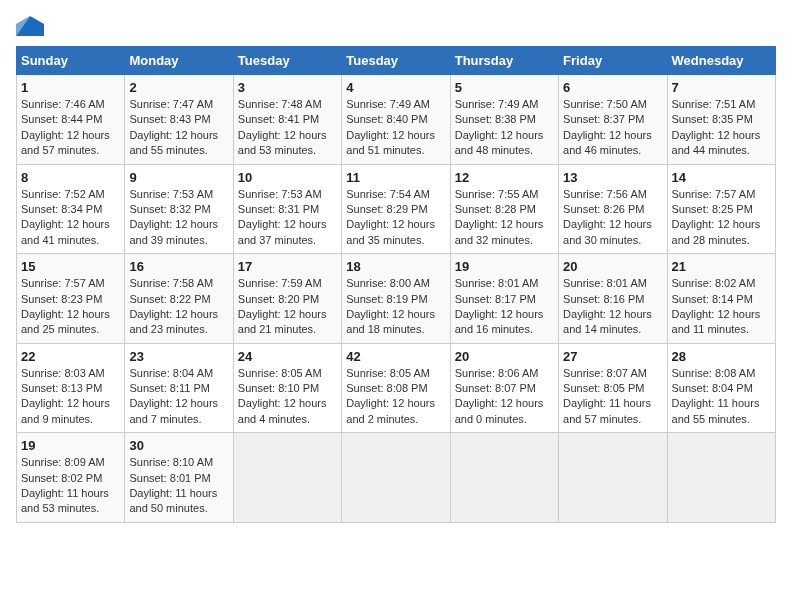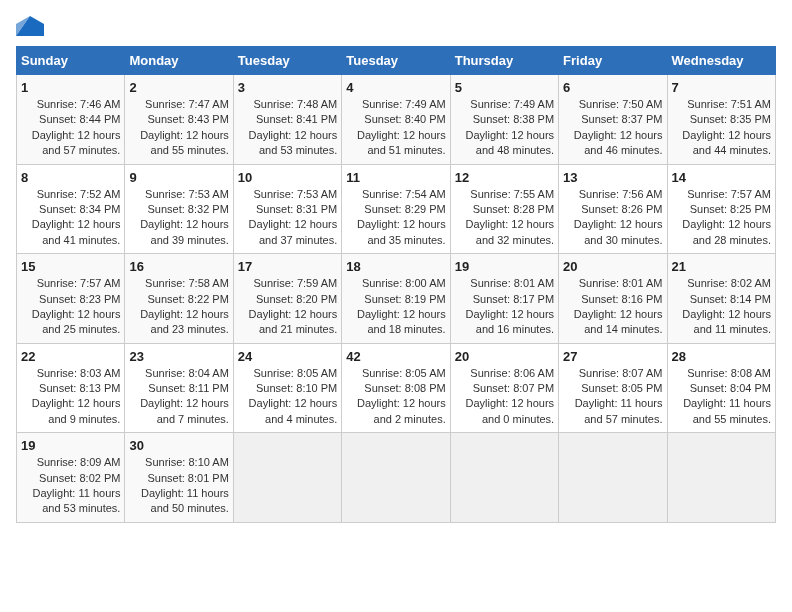--- a/index.html
+++ b/index.html
@@ -79,21 +79,20 @@
     .day-num {
       font-size: 13px;
       font-weight: bold;
       color: #222;
       display: block;
       margin-bottom: 2px;
     }
     .day-info {
       color: #333;
       line-height: 1.4;
-      text-align: right;
     }
   </style>
 </head>
 <body>
 
 <div class="header-area">
   <div class="logo">
     <div class="logo-text">
       <svg class="logo-icon" viewBox="0 0 28 20" xmlns="http://www.w3.org/2000/svg">
         <polygon points="0,20 28,20 28,8 14,0" fill="#1a6bbf"></polygon>

